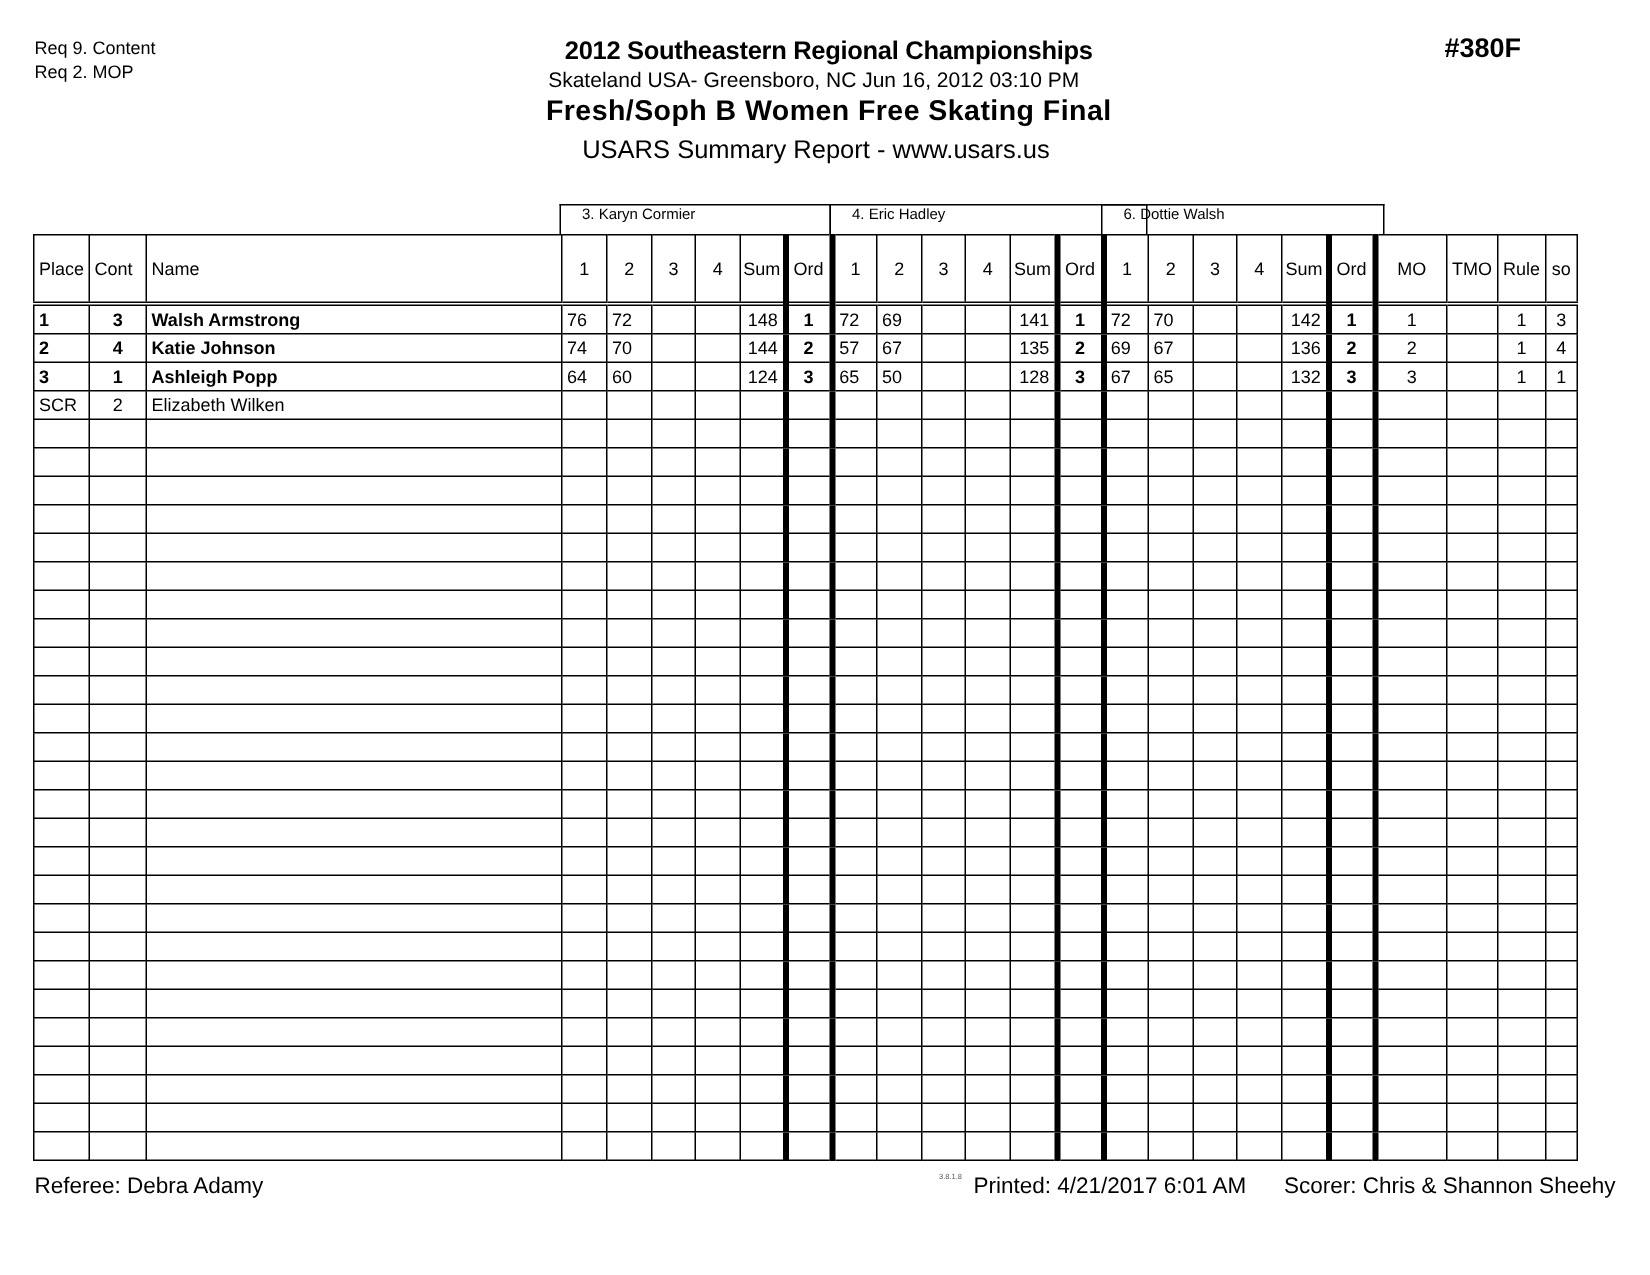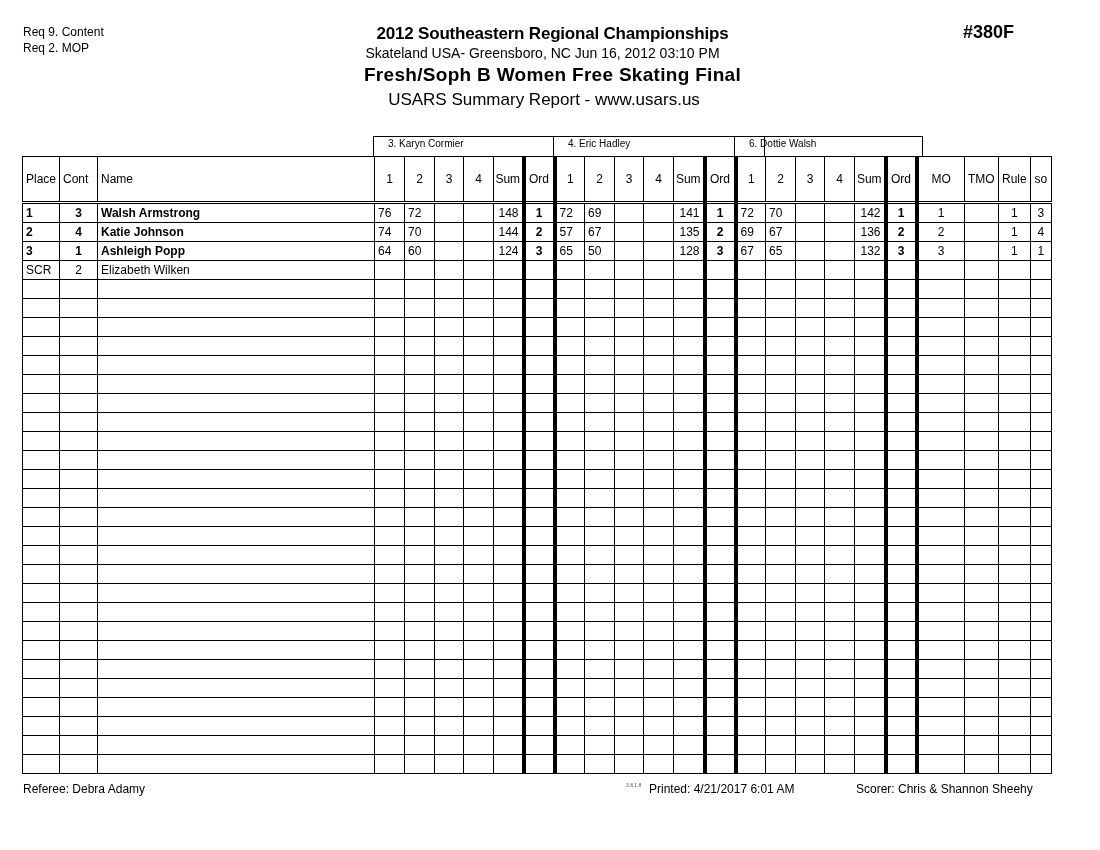--- a/index.html
+++ b/index.html
@@ -17,21 +17,21 @@
               font-size:10px; padding-left:14px; box-sizing:border-box; line-height:14px; }
 
   table.grid { position:absolute; left:22px; top:156px; border-collapse:collapse; table-layout:fixed; }
   table.grid td { border:1px solid #000; height:19px; padding:0 3px; font-size:12px; box-sizing:border-box;
                   white-space:nowrap; overflow:hidden; line-height:18px; }
   table.grid tr.hdr td { height:20px; border-bottom:3px double #000;margin-left:48px; }
   table.grid td.thickL { border-left:4px solid #000; }
   table.grid td.c { text-align:center; }
   table.grid td.r { text-align:right; }
   table.grid tr.bold td.b { font-weight:bold; }
-  .footer { top:782px; font-size:12px; }
+  .footer { top:782px; font-size:15px; }
   .tiny { font-size:5px; color:#555; }
 </style>
 </head>
 <body>
 
 <div class="abs req" style="top:25px">Req 9. Content</div>
 <div class="abs req" style="top:41px">Req 2. MOP</div>
 
 <div class="abs title1">2012 Southeastern Regional Championships</div>
 <div class="abs title2">Skateland USA- Greensboro, NC  Jun 16, 2012  03:10 PM</div>

